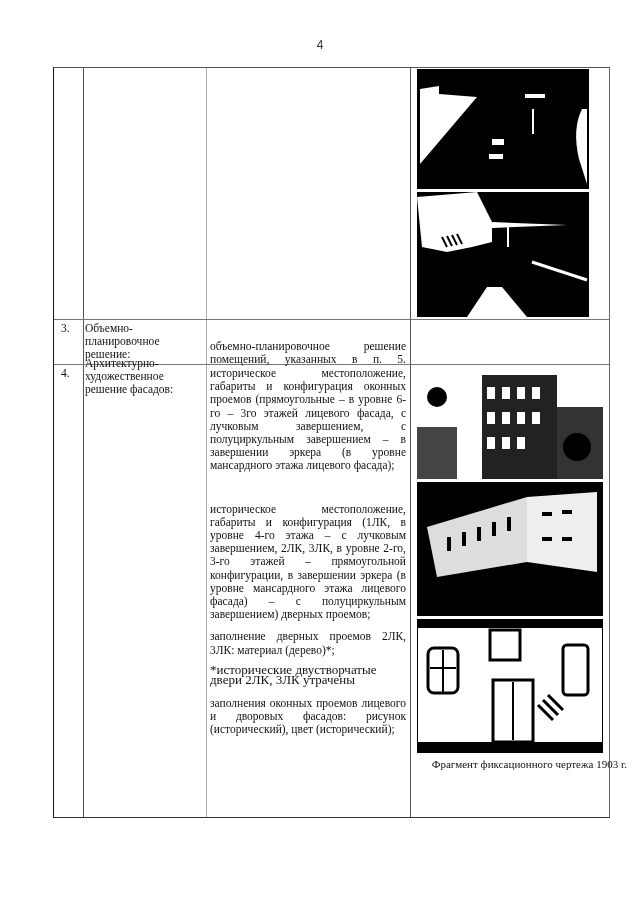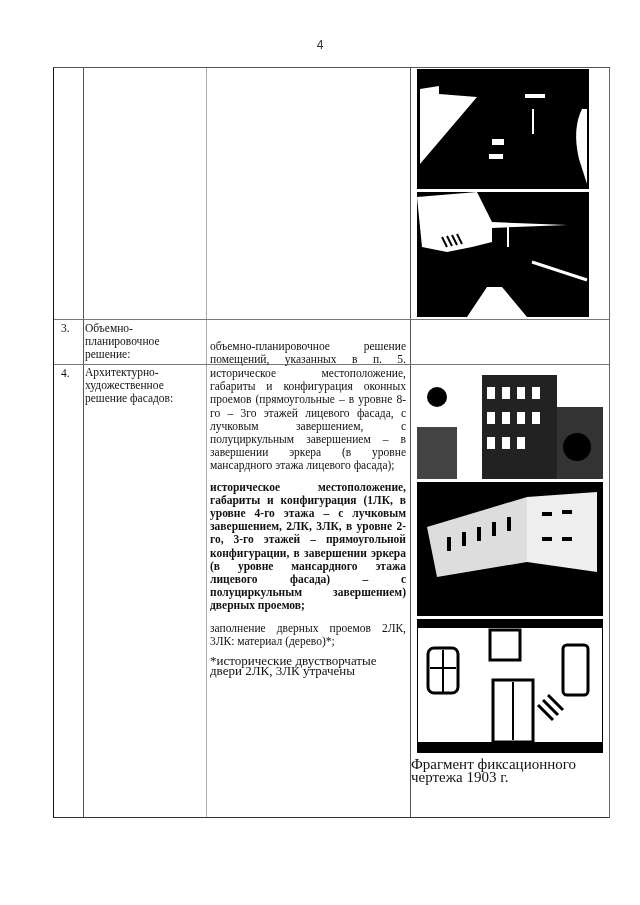--- a/index.html
+++ b/index.html
@@ -13,21 +13,21 @@
   .vline { position: absolute; top: 0; bottom: 0; width: 1px; }
   .hline { position: absolute; left: 0; right: 0; height: 1px; background: #777; }
   .cell-text { position: absolute; font-size: 11.5px; line-height: 13.2px; }
   .num { left: 7px; }
   .name { text-align: left; width: 118px; left: 31px; }
   .desc { left: 156px; width: 196px; text-align: justify; }
   .desc p { margin: 0; }
   .desc p.justify-last { text-align-last: justify; }
   .footnote { font-size: 13px; line-height: 10px; }
   .photo { position: absolute; background: #000; overflow: hidden; }
-  .caption { position: absolute; left: 357px; width: 200px; text-align: left; font-size: 15px; line-height: 13px; }
+  .caption { position: absolute; left: 373px; width: 200px; text-align: right; font-size: 11px; line-height: 13px; }
 </style>
 </head>
 <body>
 
 <div class="page-num">4</div>
 
 <div class="tbl">
 
   <div class="vline" style="left:29px;background:#555;"></div>
   <div class="vline" style="left:152px;background:#aaa;"></div>
@@ -63,26 +63,27 @@
     </svg>
   </div>
 
   <div class="cell-text num" style="top:254px;">3.</div>
   <div class="cell-text name" style="top:254px;">Объемно-планировочное решение:</div>
   <div class="cell-text desc" style="top:272px;">
     <p class="justify-last">объемно-планировочное решение помещений, указанных в п. 5.</p>
   </div>
 
   <div class="cell-text num" style="top:299px;">4.</div>
-  <div class="cell-text name" style="top:298px;">Архитектурно-художественное решение фасадов:</div>
+  <div class="cell-text name" style="top:289px;">Архитектурно-художественное решение фасадов:</div>
   <div class="cell-text desc" style="top:299px;">
-    <p>историческое местоположение, габариты и конфигурация оконных проемов (прямоугольные – в уровне 8-го – 3го этажей лицевого фасада, с лучковым завершением, с полуциркульным завершением – в завершении эркера (в уровне мансардного этажа лицевого фасада);</p>
-    <p style="margin-top:8px;font-weight:bold;">историческое местоположение, габариты и конфигурация (1ЛК, в уровне 4-го этажа – с лучковым завершением, 2ЛК, 3ЛК, в уровне 2-го, 3-го этажей – прямоугольной конфигурации, в завершении эркера (в уровне мансардного этажа лицевого фасада) – с полуциркульным завершением) дверных проемов;</p>
+    <p>историческое местоположение, габариты и конфигурация оконных проемов (прямоугольные – в уровне 6-го – 3го этажей лицевого фасада, с лучковым завершением, с полуциркульным завершением – в завершении эркера (в уровне мансардного этажа лицевого фасада);</p>
+    <p style="margin-top:30px;">историческое местоположение, габариты и конфигурация (1ЛК, в уровне 4-го этажа – с лучковым завершением, 2ЛК, 3ЛК, в уровне 2-го, 3-го этажей – прямоугольной конфигурации, в завершении эркера (в уровне мансардного этажа лицевого фасада) – с полуциркульным завершением) дверных проемов;</p>
     <p style="margin-top:9px;">заполнение дверных проемов 2ЛК, 3ЛК: материал (дерево)*;</p>
     <p class="footnote" style="margin-top:8px;text-align:left;">*исторические двустворчатые двери 2ЛК, 3ЛК утрачены</p>
+    <p style="margin-top:12px;">заполнения оконных проемов лицевого и дворовых фасадов: рисунок (исторический), цвет (исторический);</p>
   </div>
 
   <div class="photo" style="left:363px;top:299px;width:186px;height:112px;background:#fff;">
     <svg width="186" height="112" viewBox="0 0 186 112">
       <rect width="186" height="112" fill="#fff"></rect>
       <rect x="65" y="8" width="75" height="104" fill="#222"></rect>
       <g fill="#fff">
         <rect x="70" y="20" width="8" height="12"></rect>
           <rect x="85" y="20" width="8" height="12"></rect>
           <rect x="100" y="20" width="8" height="12"></rect>

